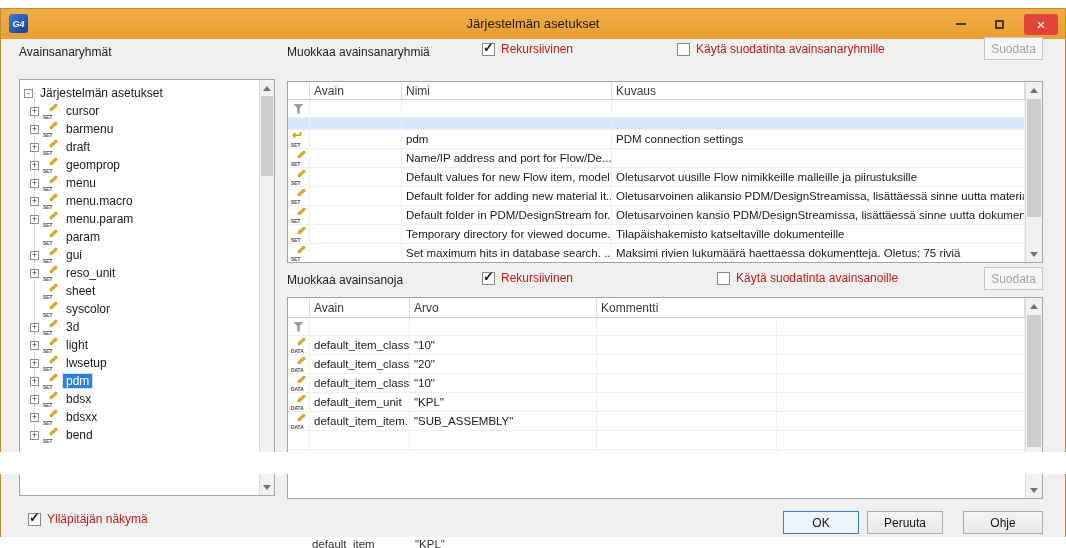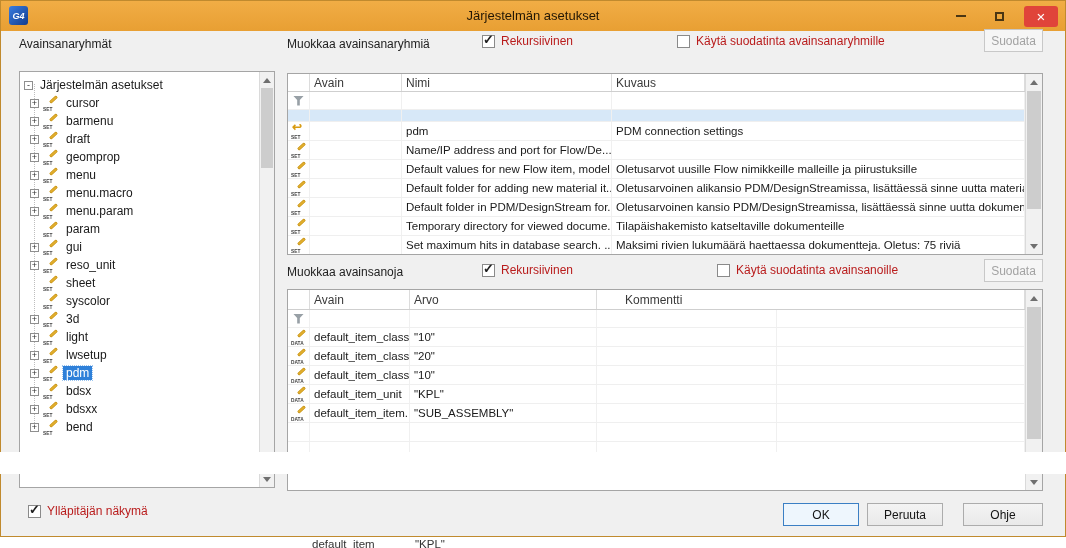--- a/index.html
+++ b/index.html
@@ -5,21 +5,21 @@
   * { margin:0; padding:0; box-sizing:border-box; }
   html,body { width:1066px; height:548px; }
   body {
     position:relative; overflow:hidden; background:#fff;
     font-family:"Liberation Sans", sans-serif; color:#1a1a1a;
     -webkit-font-smoothing:antialiased;
   }
 
   
   .window {
-    position:absolute; left:0; top:0; width:1066px; height:537px;
+    position:absolute; left:0; top:8px; width:1066px; height:537px;
     background:#f0f0f0; border:1px solid #c08a2e;padding-left:40px;
   }
   .titlebar {
     position:absolute; left:0; top:0; right:0; height:30px;
     background:linear-gradient(#f1ad45,#e89f33);
   }
   .titlebar .title {
     position:absolute; left:0; right:0; top:7px; text-align:center;
     font-size:13px; color:#231705;
   }
@@ -99,21 +99,21 @@
   .hdr .c { font-size:12px; color:#3a3a3a; border-right:1px solid #dcdcdc; }
   .row { display:flex; border-bottom:1px solid #efefef; font-size:11.5px; background:#fff; }
   .row.blue  { background:#d7e8f8; }
   .row.green { background:#dff0d9; }
   .c {
     display:flex; align-items:center; padding-left:4px; height:100%;
     border-right:1px solid #f0f0f0; white-space:nowrap; overflow:hidden;
   }
   .ci  { width:22px; padding-left:3px; }
   .c1a { width:92px; }  .c1n { width:210px; } .c1k { flex:1; }
-  .c2a { width:100px; } .c2v { width:187px; } .c2o { width:180px; } .c2k { flex:1;margin-left:24px; }
+  .c2a { width:100px; } .c2v { width:187px; } .c2o { width:180px; } .c2k { flex:1; }
   .t1 .hdr { height:18px; } .t1 .row { height:19px; }
   .t1 .row.filter { height:18px; } .t1 .row.blue { height:12px; }
   .t2 .hdr { height:20px; } .t2 .row { height:19px; } .t2 .row.filter { height:18px; }
   .funnel {
     width:11px; height:10px; background:#98a0a6; margin-left:2px;
     clip-path:polygon(0 0,100% 0,62% 45%,62% 100%,38% 100%,38% 45%);
   }
 
   
   .vscroll { position:absolute; right:0; top:0; bottom:0; width:17px; background:#f1f1f1; border-left:1px solid #dadada; }

